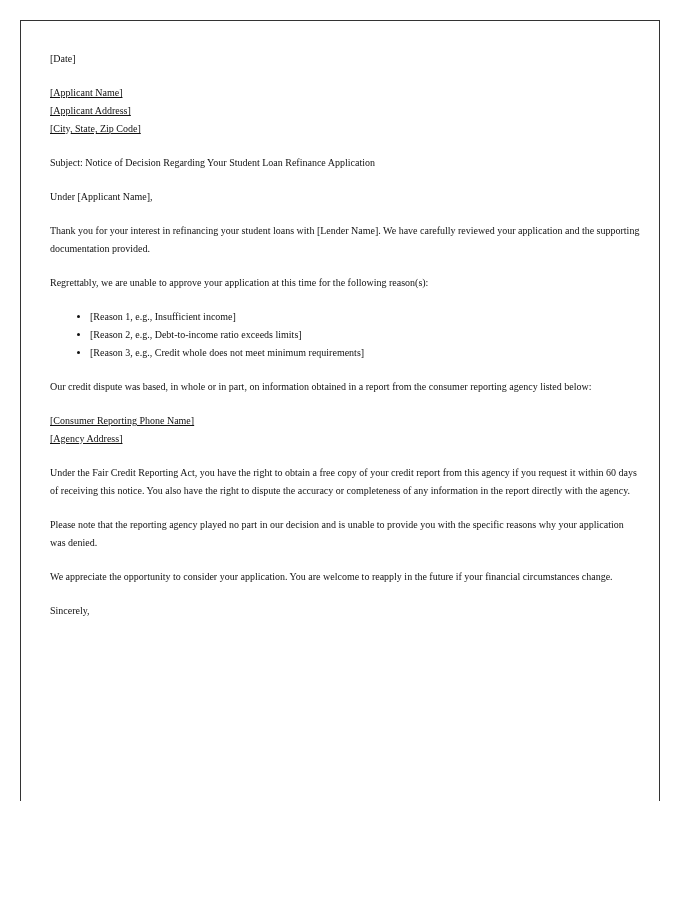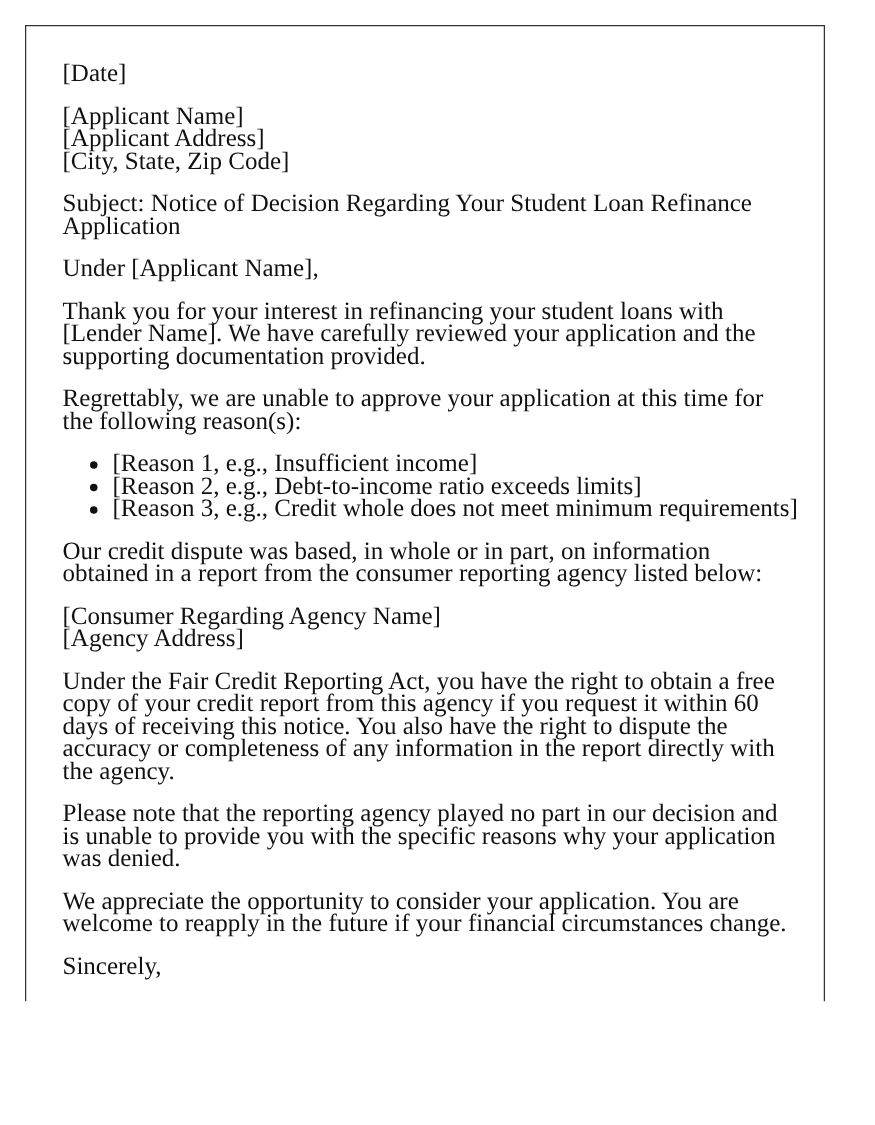--- a/index.html
+++ b/index.html
@@ -25,31 +25,32 @@
       border-right: 1px solid #333333;
       border-top: 1px solid #333333;
       box-sizing: border-box;
       overflow: hidden;
     }
     .letter {
       position: absolute;
       left: 29px;
       top: 29px;
       width: 590px;
-      font-size: 20px;
+      font-size: 10px;
       line-height: 18px;
     }
     .letter p {
       margin: 0 0 16px 0;
     }
     .block {
       margin: 0 0 16px 0;
     }
     .block div {
       margin: 0;
+      text-decoration: underline;
     }
     ul.reasons {
       margin: 0 0 16px 0;
       padding-left: 40px;
     }
     ul.reasons li {
       margin: 0;
     }
   </style>
 </head>
@@ -76,21 +77,21 @@
 
     <ul class="reasons">
       <li>[Reason 1, e.g., Insufficient income]</li>
       <li>[Reason 2, e.g., Debt-to-income ratio exceeds limits]</li>
       <li>[Reason 3, e.g., Credit whole does not meet minimum requirements]</li>
     </ul>
 
     <p>Our credit dispute was based, in whole or in part, on information obtained in a report from the consumer reporting agency listed below:</p>
 
     <div class="block">
-      <div>[Consumer Regarding Agency Name]</div>
+      <div>[Consumer Reporting Phone Name]</div>
       <div>[Agency Address]</div>
     </div>
 
     <p>Under the Fair Credit Reporting Act, you have the right to obtain a free copy of your credit report from this agency if you request it within 60 days of receiving this notice. You also have the right to dispute the accuracy or completeness of any information in the report directly with the agency.</p>
 
     <p>Please note that the reporting agency played no part in our decision and is unable to provide you with the specific reasons why your application was denied.</p>
 
     <p>We appreciate the opportunity to consider your application. You are welcome to reapply in the future if your financial circumstances change.</p>
 
     <p>Sincerely,</p>

